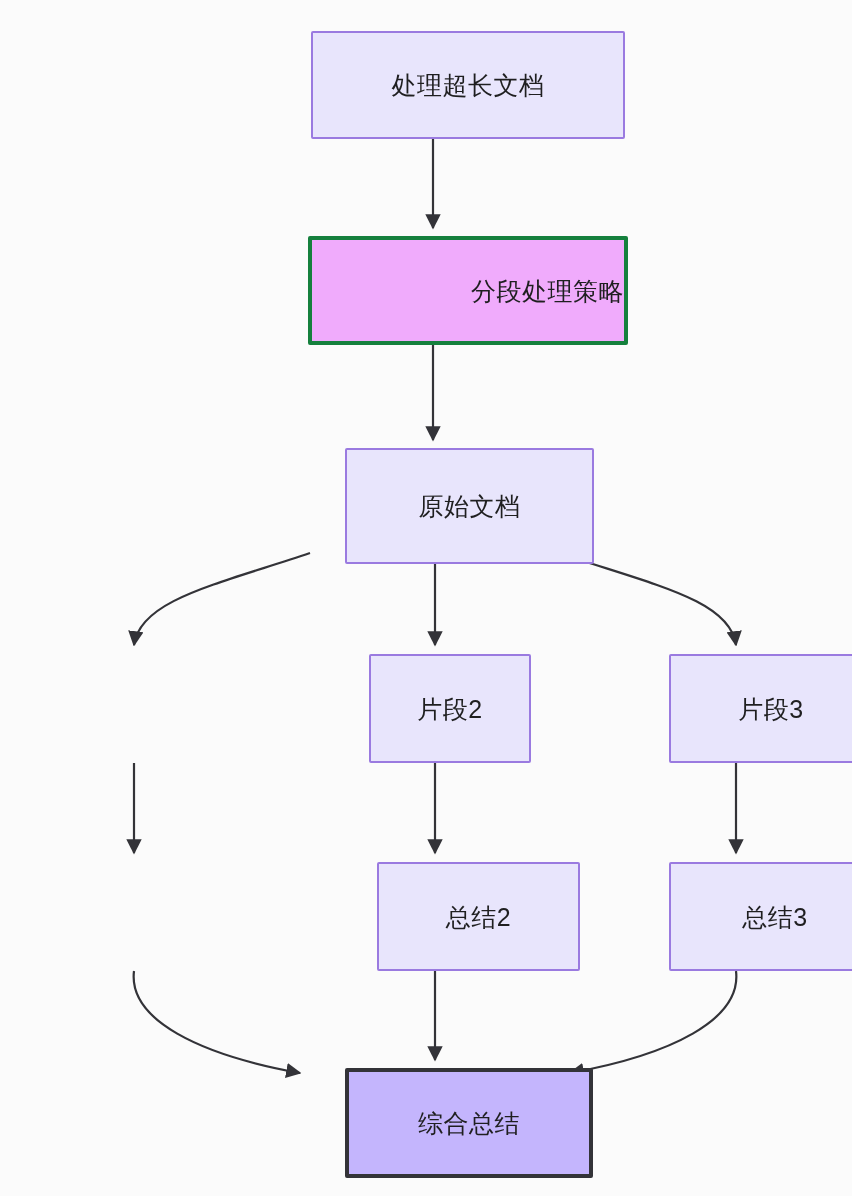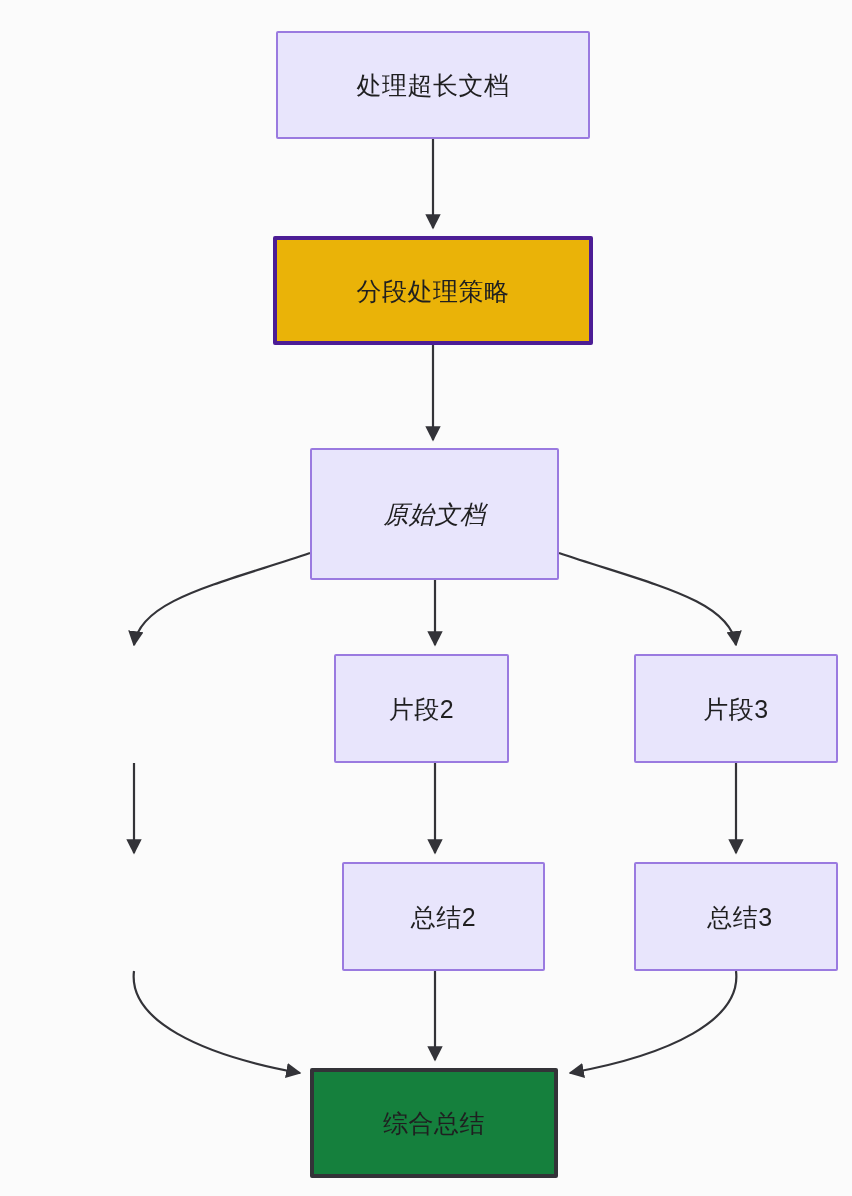--- a/index.html
+++ b/index.html
@@ -25,43 +25,45 @@
     height: 1196px;
   }
   .node {
     position: absolute;
     box-sizing: border-box;
     display: flex;
     align-items: center;
     justify-content: center;
     text-align: center;
     z-index: 2;
+    margin-left: 35px;
   }
   .node-label {
     font-size: 25px;
     line-height: 1.2;
     color: #1f1f20;
     letter-spacing: 0.5px;
     white-space: nowrap;
   }
   
   .node.plain {
     background: #e8e5fc;
     border: 2px solid #9a7ae0;
     border-radius: 2px;
   }
   
   .node.emph {
-    background: #eab308;
-    border: 4px solid #4c1d95;
+    background: #f0abfc;
+    border: 4px solid #15803d;
     border-radius: 2px;
+    justify-content: flex-end;
   }
   
   .node.terminal {
-    background: #15803d;
+    background: #c4b5fd;
     border: 4px solid #333338;
     border-radius: 2px;
   }
 </style>
 </head>
 <body>
 
 <div id="canvas">
 
   <svg id="edge-layer" viewBox="0 0 852 1196" xmlns="http://www.w3.org/2000/svg">
@@ -95,26 +97,26 @@
   </svg>
 
   <div class="node plain" style="left:276px; top:31px; width:314px; height:108px;">
     <span class="node-label">处理超长文档</span>
   </div>
 
   <div class="node emph" style="left:273px; top:236px; width:320px; height:109px;">
     <span class="node-label">分段处理策略</span>
   </div>
 
-  <div class="node plain" style="left:310px; top:448px; width:249px; height:132px;font-style:italic;">
+  <div class="node plain" style="left:310px; top:448px; width:249px; height:116px;">
     <span class="node-label">原始文档</span>
   </div>
 
 
-  <div class="node plain" style="left:334px; top:654px; width:175px; height:109px;">
+  <div class="node plain" style="left:334px; top:654px; width:162px; height:109px;">
     <span class="node-label">片段2</span>
   </div>
 
   <div class="node plain" style="left:634px; top:654px; width:204px; height:109px;">
     <span class="node-label">片段3</span>
   </div>
 
 
   <div class="node plain" style="left:342px; top:862px; width:203px; height:109px;">
     <span class="node-label">总结2</span>

